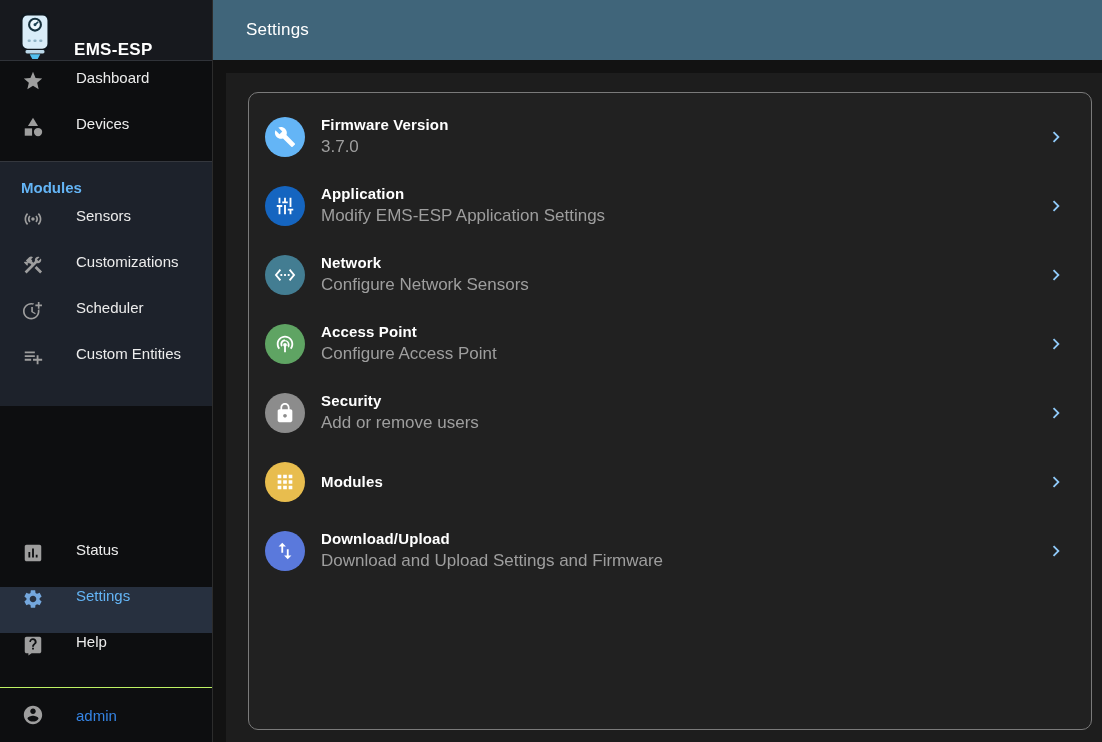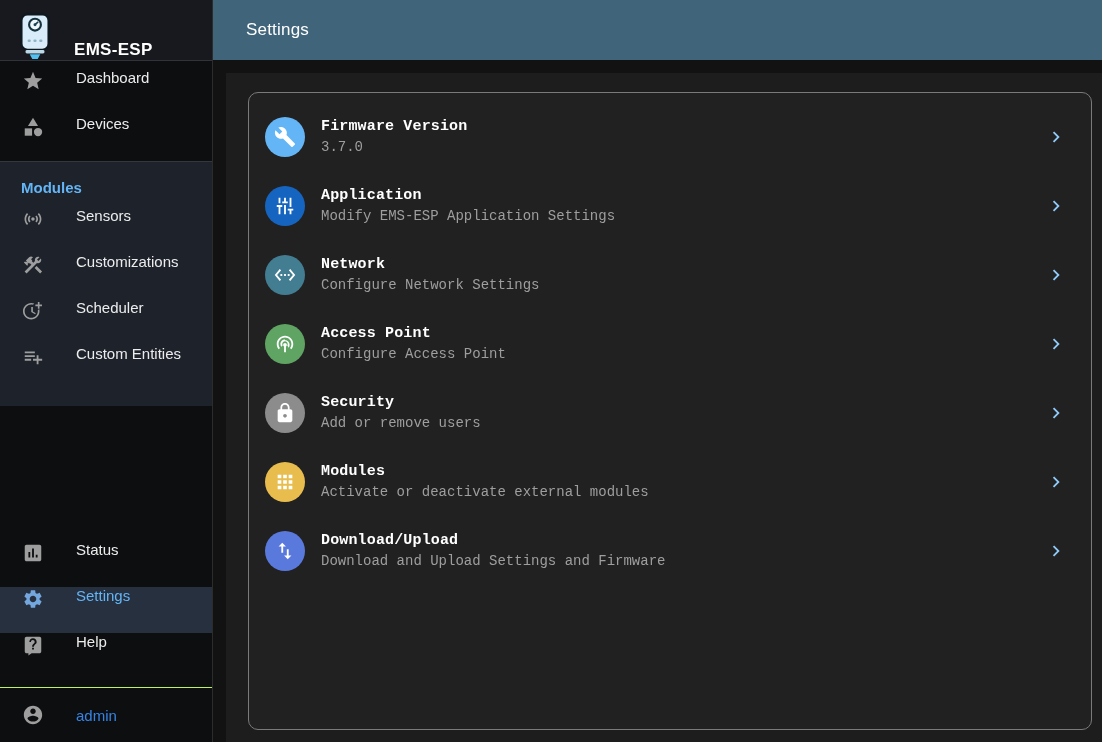--- a/index.html
+++ b/index.html
@@ -42,23 +42,23 @@
   
   .main { position:absolute; left:213px; top:60px; width:889px; height:682px; background:#121212; }
   .surface { position:absolute; left:13px; top:13px; right:0; bottom:0; background:#1d1d1d; }
   .card { margin:19px 10px 0 22px; height:638px; background:#212121;
     border:1px solid #7a7a7a; border-radius:10px; padding:9px 0; }
 
   .row { height:69px; display:flex; align-items:center; padding:0 24px 0 16px; cursor:pointer; }
   .avatar { width:40px; height:40px; border-radius:50%; flex:0 0 40px;
     display:flex; align-items:center; justify-content:center; }
   .avatar svg { width:22px; height:22px; fill:#ffffff; }
-  .row-text { flex:1; margin-left:16px;font-family:Liberation Mono, monospace; }
+  .row-text { flex:1; margin-left:16px; }
   .row-title { color:#ffffff; font-size:15px; font-weight:700; letter-spacing:.15px; }
-  .row-sub { color:#9e9e9e; font-size:14px; margin-top:4px; }
+  .row-sub { color:#9e9e9e; font-size:17px; margin-top:4px; }
   .chev { width:22px; height:22px; }
   .chev svg { width:22px; height:22px; fill:#90caf9; }
 </style>
 </head>
 <body>
 
 <div class="app">
 
   <aside class="sidebar">
 
@@ -215,21 +215,21 @@
         </div>
 
         <div class="row">
           <span class="avatar" style="background:#437d92">
             <svg viewBox="0 0 24 24">
                 <path d="M7.77 6.76L6.23 5.48.82 12l5.41 6.52 1.54-1.28L3.42 12l4.35-5.24zM7 13h2v-2H7v2zm10-2h-2v2h2v-2zm-6 2h2v-2h-2v2zm6.77-7.52l-1.54 1.28L20.58 12l-4.35 5.24 1.54 1.28L23.18 12l-5.41-6.52z"></path>
               </svg>
           </span>
           <span class="row-text">
             <div class="row-title">Network</div>
-            <div class="row-sub">Configure Network Settings</div>
+            <div class="row-sub">Configure Network Sensors</div>
           </span>
           <span class="chev"><svg viewBox="0 0 24 24">
                 <path d="M10 6L8.59 7.41 13.17 12l-4.58 4.59L10 18l6-6z"></path>
               </svg></span>
         </div>
 
         <div class="row">
           <span class="avatar" style="background:#5fa463">
             <svg viewBox="0 0 24 24">
                 <path d="M12 11c-1.1 0-2 .9-2 2 0 .74.4 1.38 1 1.72V21h2v-6.28c.6-.35 1-.98 1-1.72 0-1.1-.9-2-2-2zm0-8C7.03 3 3 7.03 3 12c0 2.21.81 4.24 2.15 5.8l1.42-1.42C5.59 15.19 5 13.67 5 12c0-3.87 3.13-7 7-7s7 3.13 7 7c0 1.67-.59 3.19-1.57 4.38l1.42 1.42C20.19 16.24 21 14.21 21 12c0-4.97-4.03-9-9-9zm0 4c-2.76 0-5 2.24-5 5 0 1.12.37 2.16 1 3l1.43-1.43c-.27-.47-.43-1-.43-1.57 0-1.66 1.34-3 3-3s3 1.34 3 3c0 .57-.16 1.1-.43 1.57L16 16c.63-.84 1-1.88 1-3 0-2.76-2.24-5-5-5z"></path>
@@ -262,21 +262,20 @@
         </div>
 
         <div class="row">
           <span class="avatar" style="background:#e8bd4e">
             <svg viewBox="0 0 24 24">
                 <path d="M4 8h4V4H4v4zm6 12h4v-4h-4v4zm-6 0h4v-4H4v4zm0-6h4v-4H4v4zm6 0h4v-4h-4v4zm6-10v4h4V4h-4zm-6 4h4V4h-4v4zm6 6h4v-4h-4v4zm0 6h4v-4h-4v4z"></path>
               </svg>
           </span>
           <span class="row-text">
             <div class="row-title">Modules</div>
-            <div class="row-sub">Activate or deactivate external modules</div>
           </span>
           <span class="chev"><svg viewBox="0 0 24 24">
                 <path d="M10 6L8.59 7.41 13.17 12l-4.58 4.59L10 18l6-6z"></path>
               </svg></span>
         </div>
 
         <div class="row">
           <span class="avatar" style="background:#5a79dc">
             <svg viewBox="0 0 24 24">
                 <path d="M9 3L5 6.99h3V14h2V6.99h3L9 3zm7 14.01V10h-2v7.01h-3L15 21l4-3.99h-3z"></path>

